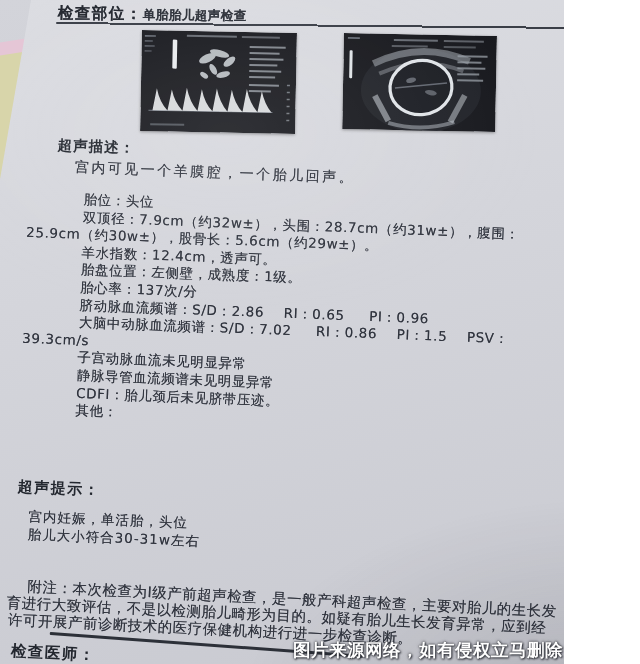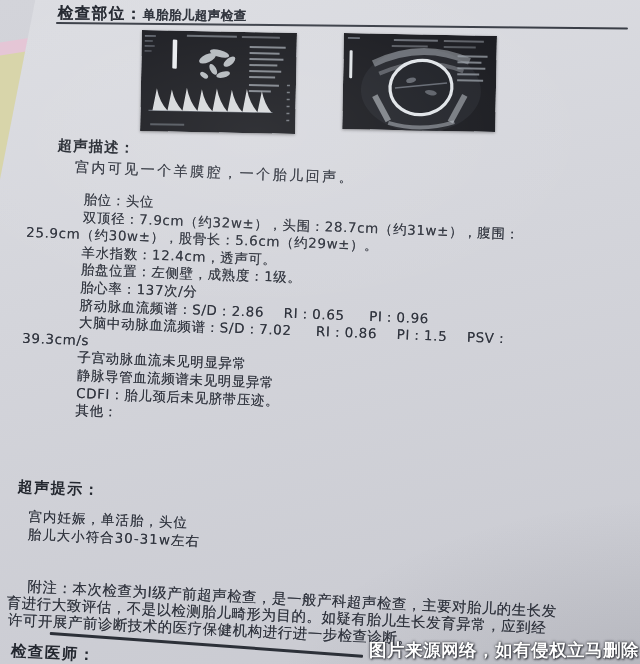--- a/index.html
+++ b/index.html
@@ -1,17 +1,17 @@
 <!DOCTYPE html>
 <html><head>
 <meta charset="utf-8">
 <style>
   html,body{margin:0;padding:0;}
   body{font-family:"DejaVu Sans","Liberation Sans",sans-serif;}
-  .stage{position:relative;width:640px;height:664px;overflow:hidden;
+  .stage{position:relative;width:564px;height:664px;overflow:hidden;
          background:linear-gradient(165deg,#d3d4da 0%,#cbccd2 60%,#c3c4cb 100%);}
 
   
   .bg-sheet-yellow{position:absolute;left:0;top:46px;width:42px;height:140px;
          background:#d8d5aa;clip-path:polygon(0 0,100% 0,10% 100%,0 100%);}
   .bg-strip-pink{position:absolute;left:-3px;top:40px;width:38px;height:13px;
          background:#e5c6d6;transform:rotate(-9deg);border-radius:2px;}
 
   
   .paper{position:absolute;inset:0;

